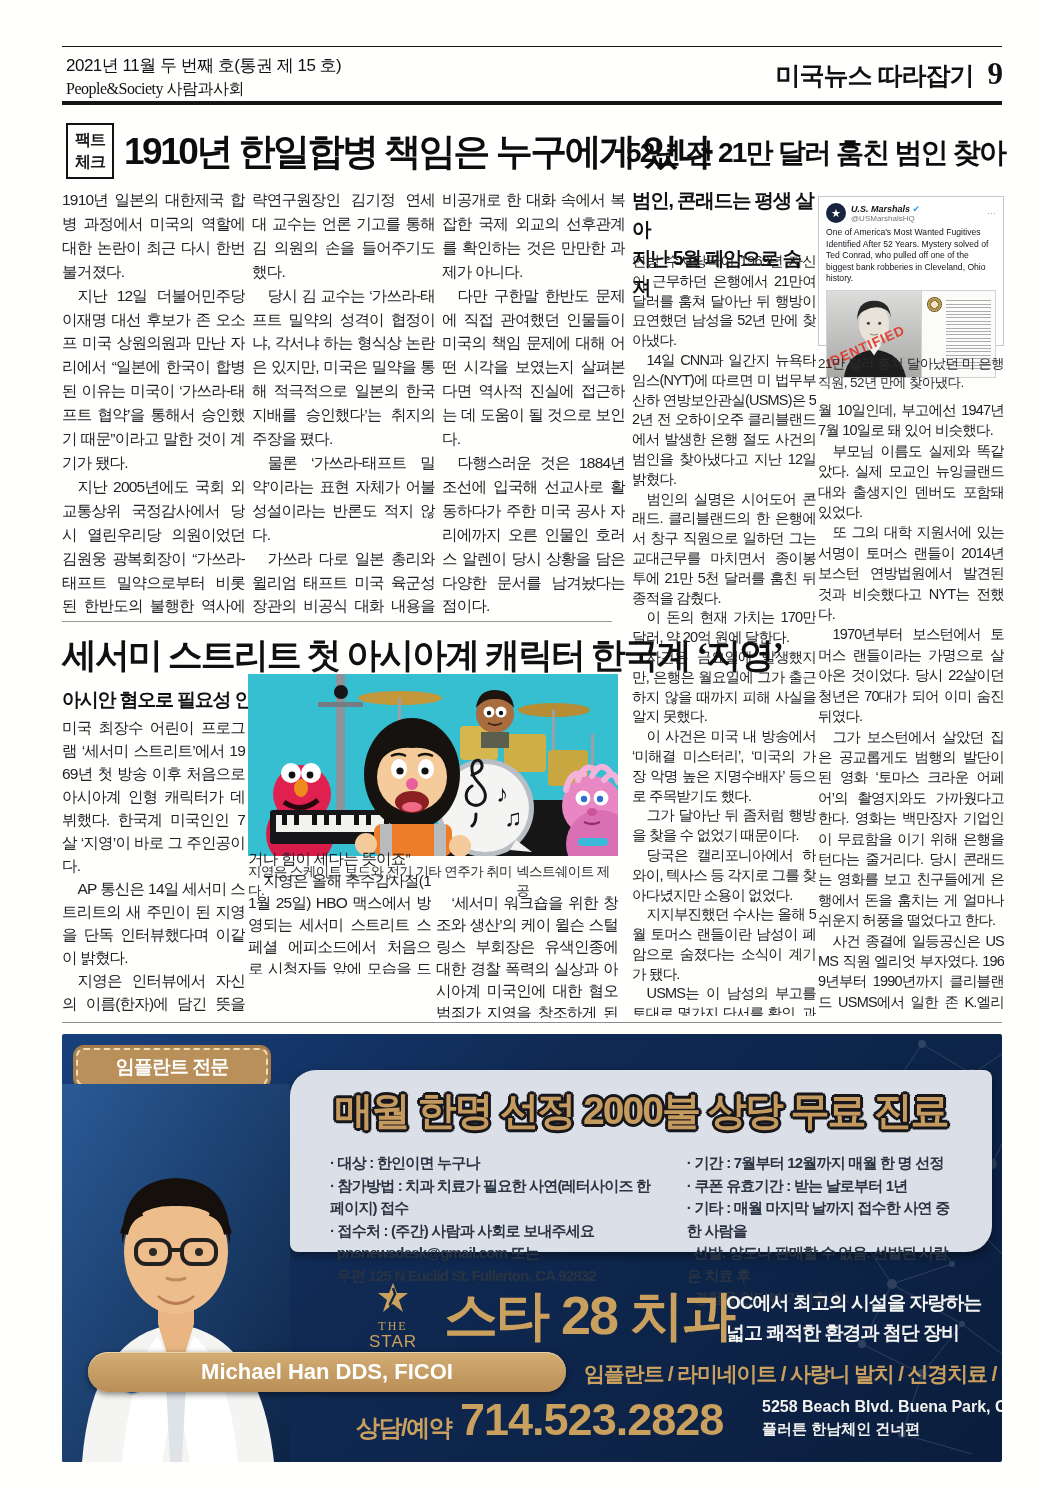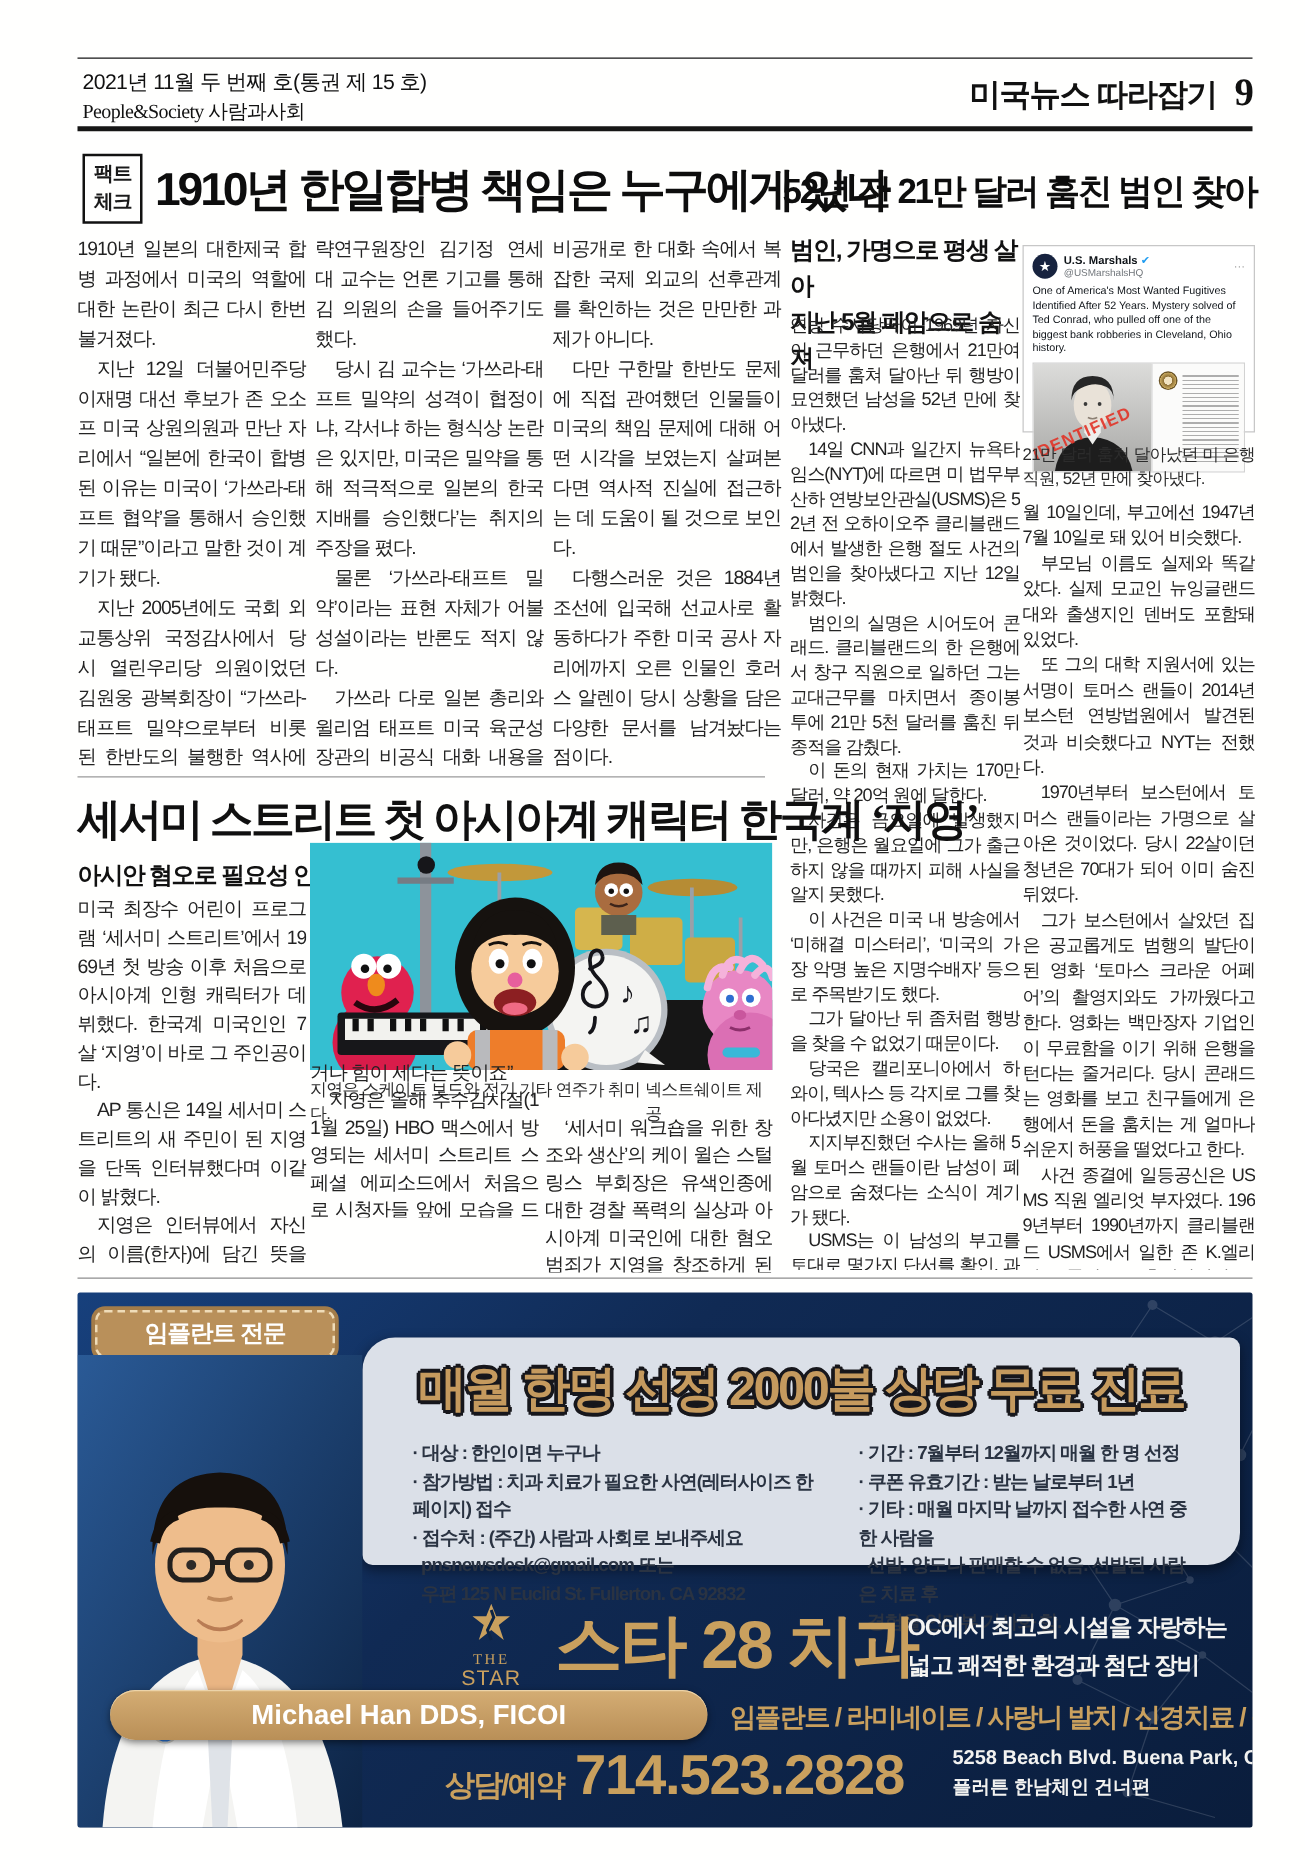--- a/index.html
+++ b/index.html
@@ -38,21 +38,21 @@
   .subhead2 { font-size: 19.5px; font-weight: 800; line-height: 29px; letter-spacing: -1.2px; color: #111; }
   .headline3 { font-size: 35px; font-weight: 600; letter-spacing: -2px; font-family: "Liberation Serif", "DejaVu Serif", serif; color: #101010; }
   .subhead3 { font-size: 19px; font-weight: 800; letter-spacing: -1.2px; color: #111; }
   .caption { font-size: 13.5px; line-height: 19px; letter-spacing: -0.6px; color: #2c2c2c; }
 
   
   .tweet { background: #fff; border: 1px solid #c7c7c7; padding: 6px 7px; }
   .tweet-head { display: flex; align-items: center; gap: 5px; }
   .tweet-avatar { width: 20px; height: 20px; border-radius: 50%; background: #17233f; color: #fff;
     display: flex; align-items: center; justify-content: center; font-size: 11px; flex: none; }
-  .tweet-name { font-size: 9px; font-weight: 700; color: #0f1419; white-space: nowrap; }
+  .tweet-name { font-size: 9px; font-weight: 700; color: #0f1419; white-space: nowrap; font-style: italic; }
   .tweet-verified { color: #1d9bf0; font-size: 9px; }
   .tweet-handle { font-size: 8px; color: #71767b; }
   .tweet-dots { margin-left: auto; color: #9a9a9a; font-size: 9px; }
   .tweet-text { font-size: 8.6px; line-height: 11.5px; color: #0f1419; margin-top: 4px; }
   .tweet-media { display: flex; margin-top: 5px; height: 88px; border: 1px solid #d2d2d2; }
   .mugshot { position: relative; width: 56%; overflow: hidden; }
   .stamp { position: absolute; left: -4px; top: 48px; transform: rotate(-24deg); color: #e23327;
     font-size: 13.5px; font-weight: 800; letter-spacing: 1px; opacity: .9; }
   .docimg { position: relative; width: 44%; background: #fbfbfa; border-left: 1px solid #d2d2d2; }
   .doc-seal { position: absolute; left: 5px; top: 6px; width: 15px; height: 15px; border-radius: 50%;
@@ -118,21 +118,21 @@
       <p>가쓰라 다로 일본 총리와 윌리엄 태프트 미국 육군성 장관의 비공식 대화 내용을 정리한 것일 뿐 정식 외교 문서가 아니었고, 이 같은 대화 내용이 미일 양국이 거래했다는 증거가 될 수도 없다는 것이다.</p>
     </div>
   <div class="abs textcol t-a1" style="left:442px; top:188px; width:183px; height:428px">
       <p>비공개로 한 대화 속에서 복잡한 국제 외교의 선후관계를 확인하는 것은 만만한 과제가 아니다.</p>
       <p>다만 구한말 한반도 문제에 직접 관여했던 인물들이 미국의 책임 문제에 대해 어떤 시각을 보였는지 살펴본다면 역사적 진실에 접근하는 데 도움이 될 것으로 보인다.</p>
       <p>다행스러운 것은 1884년 조선에 입국해 선교사로 활동하다가 주한 미국 공사 자리에까지 오른 인물인 호러스 알렌이 당시 상황을 담은 다양한 문서를 남겨놨다는 점이다.</p>
     </div>
 
   <div class="abs headline2" style="left:626px; top:134px">52년 전 21만 달러 훔친 범인 찾아</div>
   <div class="abs subhead2" style="left:632px; top:186px; width:186px">
-    <div>범인, 가명으로 평생 살아</div>
+    <div>범인, 콘래드는 평생 살아</div>
     <div>지난 5월 폐암으로 숨져</div>
   </div>
   <div class="abs textcol t-a2" style="left:632px; top:252px; width:184px; height:764px">
       <p>연방 수사당국이 1969년 자신이 근무하던 은행에서 21만여달러를 훔쳐 달아난 뒤 행방이 묘연했던 남성을 52년 만에 찾아냈다.</p>
       <p>14일 CNN과 일간지 뉴욕타임스(NYT)에 따르면 미 법무부 산하 연방보안관실(USMS)은 52년 전 오하이오주 클리블랜드에서 발생한 은행 절도 사건의 범인을 찾아냈다고 지난 12일 밝혔다.</p>
       <p>범인의 실명은 시어도어 콘래드. 클리블랜드의 한 은행에서 창구 직원으로 일하던 그는 교대근무를 마치면서 종이봉투에 21만 5천 달러를 훔친 뒤 종적을 감췄다.</p>
       <p>이 돈의 현재 가치는 170만 달러, 약 20억 원에 달한다.</p>
       <p>사건은 금요일에 발생했지만, 은행은 월요일에 그가 출근하지 않을 때까지 피해 사실을 알지 못했다.</p>
       <p>이 사건은 미국 내 방송에서 ‘미해결 미스터리’, ‘미국의 가장 악명 높은 지명수배자’ 등으로 주목받기도 했다.</p>
       <p>그가 달아난 뒤 좀처럼 행방을 찾을 수 없었기 때문이다.</p>

